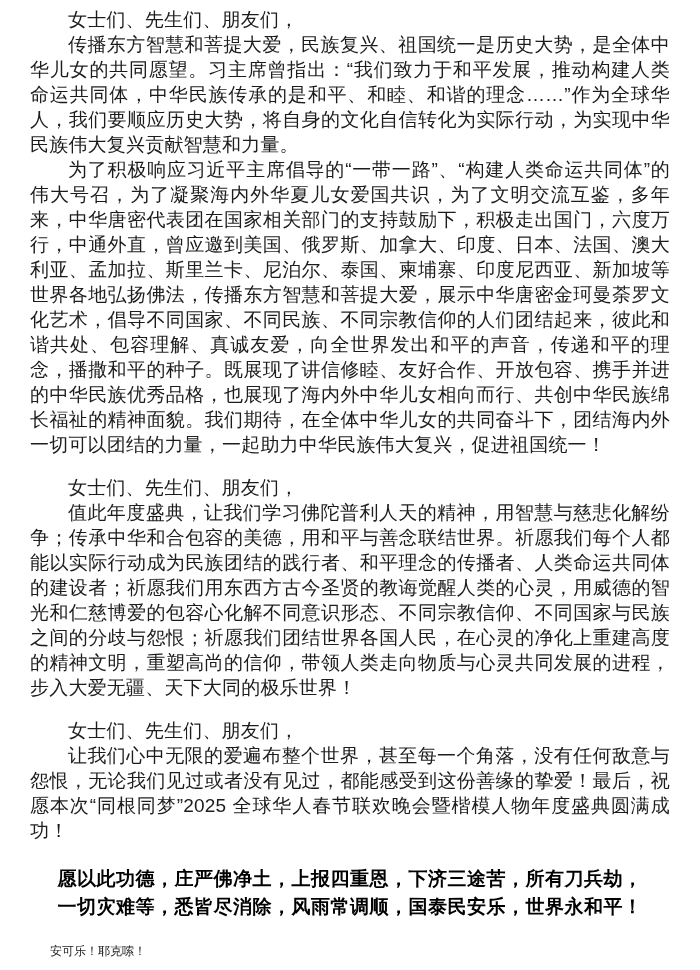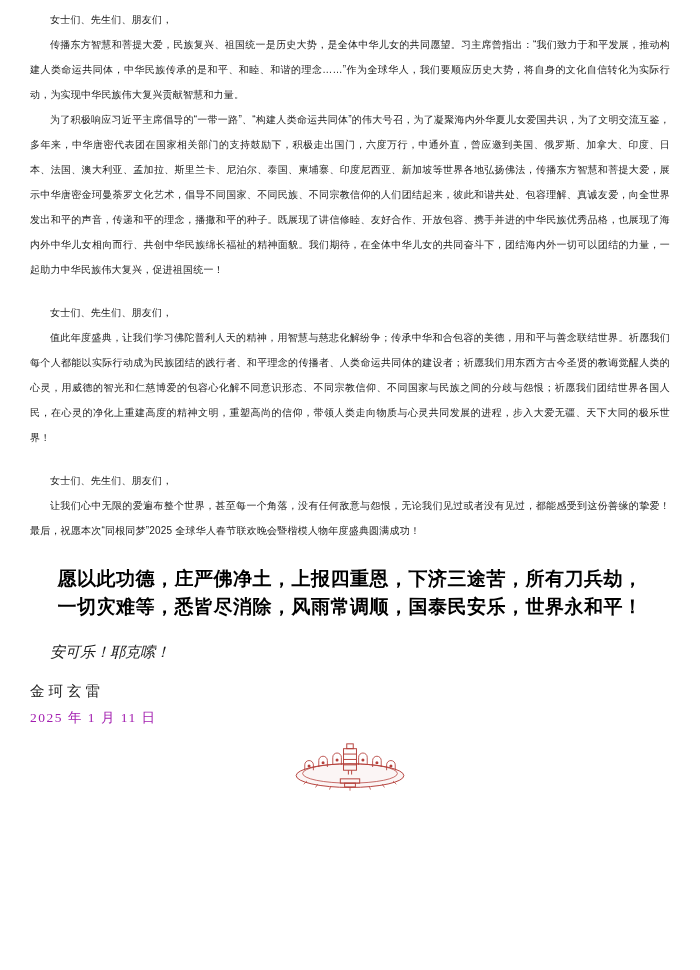--- a/index.html
+++ b/index.html
@@ -11,43 +11,42 @@
     background: #ffffff;
     box-sizing: border-box;
     padding: 7px 30px 0 30px;
     overflow: hidden;
     font-family: "Liberation Sans", "DejaVu Sans", sans-serif;
     color: #1c1c1c;
   }
   .doc-body { width: 640px; }
   p { margin: 0; }
   .greeting, .para {
-    font-size: 10px;
+    font-size: 19px;
     line-height: 25px;
     text-align: justify;
     text-indent: 2em;
     letter-spacing: 0.2px;
   }
   .spacer { height: 15px; }
   .spacer.lg { height: 22px; }
   .spacer.md { height: 18px; }
   .blessing {
     text-align: center;
     font-weight: bold;
     font-size: 19px;
     line-height: 28px;
     color: #000000;
     letter-spacing: 0.5px;
   }
   .exclaim {
-    font-size: 15px;
+    font-size: 12px;
     line-height: 25px;
     text-indent: 0;
     padding-left: 20px;
-    font-style: italic;
   }
   .signoff {
     text-align: left;
     padding-right: 2px;
     margin-top: 14px;
   }
   .signature {
     font-family: "Liberation Serif", "DejaVu Serif", serif;
     font-size: 14.5px;
     letter-spacing: 4px;

